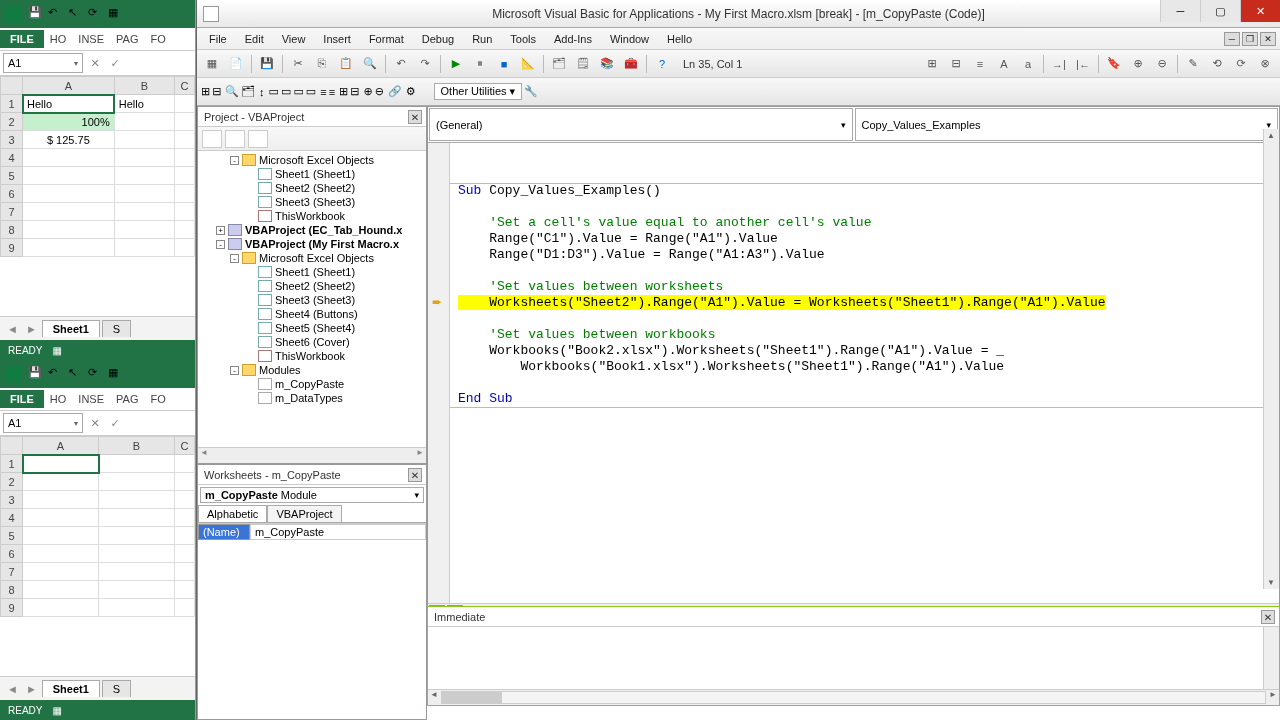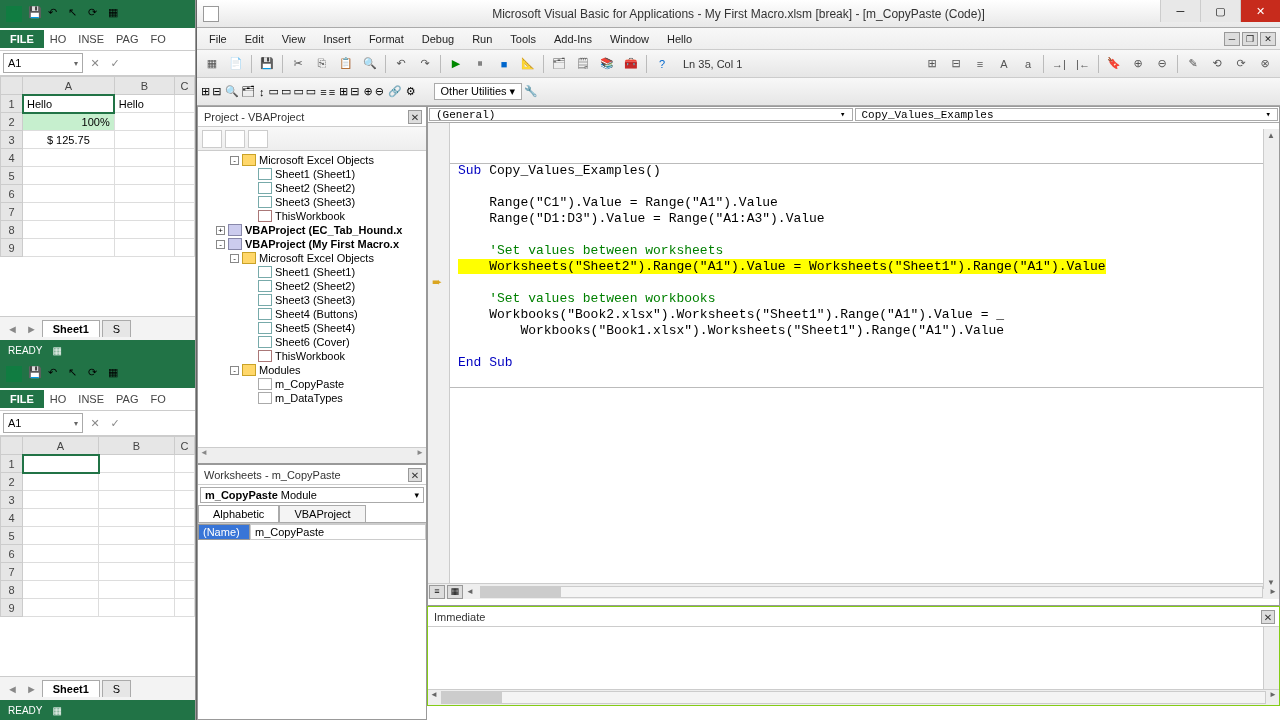--- a/index.html
+++ b/index.html
@@ -86,30 +86,30 @@
 
 .pane-hscroll { height: 16px; background: #eee; border-top: 1px solid #ccc; position: relative; }
 .pane-hscroll::before { content: "◄"; position: absolute; left: 2px; font-size: 8px; color: #888; }
 .pane-hscroll::after { content: "►"; position: absolute; right: 2px; font-size: 8px; color: #888; }
 
 
 .props-pane { position: absolute; left: 0; top: 464px; width: 230px; height: 256px; background: #fff; border: 1px solid #999; }
 .props-dd { border: 1px solid #aaa; margin: 2px; padding: 1px 4px; display: flex; align-items: center; justify-content: space-between; }
 .props-dd::after { content: "▾"; font-size: 9px; }
 .props-tabs { display: flex; border-bottom: 1px solid #aaa; }
-.props-tabs span { padding: 2px 14px; border: 1px solid #aaa; border-bottom: none; background: #f4f4f4; font-size: 11px; }
+.props-tabs span { padding: 2px 8px; border: 1px solid #aaa; border-bottom: none; background: #f4f4f4; font-size: 11px; }
 .props-tabs span.active { background: #fff; }
 .props-grid { border-top: 1px solid #ccc; }
 .props-row { display: flex; }
 .props-row .key { width: 52px; background: #3875d7; color: #fff; padding: 1px 4px; border: 1px solid #999; }
 .props-row .val { flex: 1; padding: 1px 4px; border: 1px solid #ccc; }
 
 
 .code-pane { position: absolute; left: 230px; top: 106px; right: 0; height: 500px; background: #fff; border: 1px solid #999; }
-.code-dropdowns { height: 16px; display: flex; border-bottom: 1px solid #aaa; font-family: Liberation Mono, monospace; }
+.code-dropdowns { height: 36px; display: flex; border-bottom: 1px solid #aaa; }
 .code-dropdowns .dd { flex: 1; border: 1px solid #aaa; margin: 1px; background: #fff; display: flex; align-items: center; justify-content: space-between; padding: 0 6px; font-size: 11px; }
 .code-dropdowns .dd::after { content: "▾"; font-size: 9px; }
 
 .code-area { height: calc(100% - 22px - 16px); display: flex; position: relative; }
 .code-margin { width: 22px; background: #f0f0f0; border-right: 1px solid #ccc; position: relative; }
 .break-arrow { position: absolute; left: 4px; color: #daa520; font-size: 12px; }
 .code-text { flex: 1; font-family: Consolas, "Courier New", monospace; font-size: 13px; padding: 8px 0 0 8px; line-height: 16px; white-space: pre; overflow: hidden; }
 .code-text .comment { color: #008000; }
 .code-text .kw { color: #0000c0; }
 .code-text .hl { background: #ffff00; }
@@ -585,20 +585,21 @@
         </div>
     </div>
     <div class="code-area">
       <div class="code-margin" id="code-margin">
           <div class="break-arrow" style="top: 152px;">➨</div>
         </div>
       <div class="code-text" id="code-text">
 
 <span class="kw">Sub</span> Copy_Values_Examples()
 
+<span class="comment">    'Set a cell's value equal to another cell's value</span>
     Range("C1").Value = Range("A1").Value
     Range("D1:D3").Value = Range("A1:A3").Value
 
 <span class="comment">    'Set values between worksheets</span>
 <span class="hl">    Worksheets("Sheet2").Range("A1").Value = Worksheets("Sheet1").Range("A1").Value</span>
 
 <span class="comment">    'Set values between workbooks</span>
     Workbooks("Book2.xlsx").Worksheets("Sheet1").Range("A1").Value = _
         Workbooks("Book1.xlsx").Worksheets("Sheet1").Range("A1").Value
 

